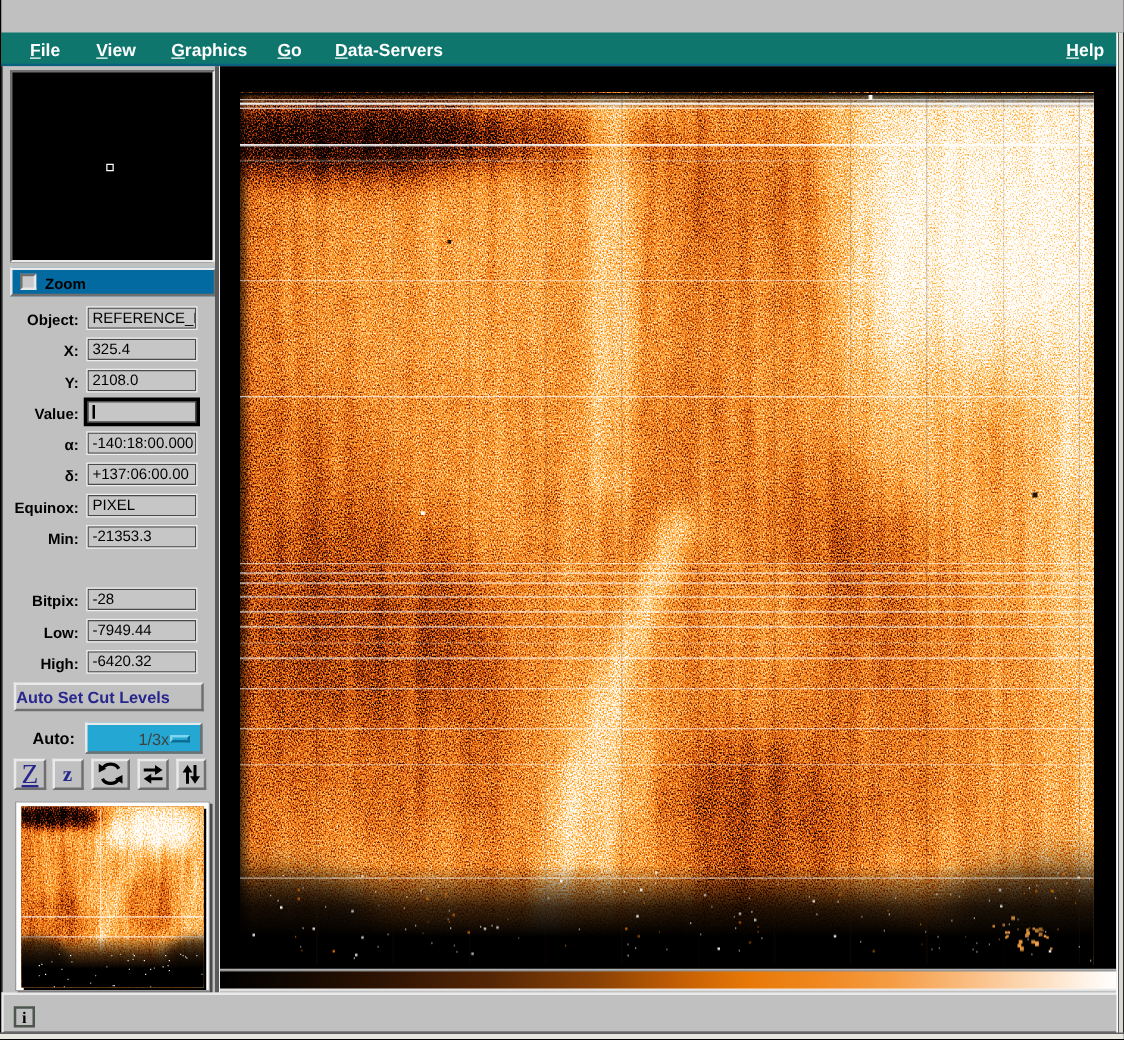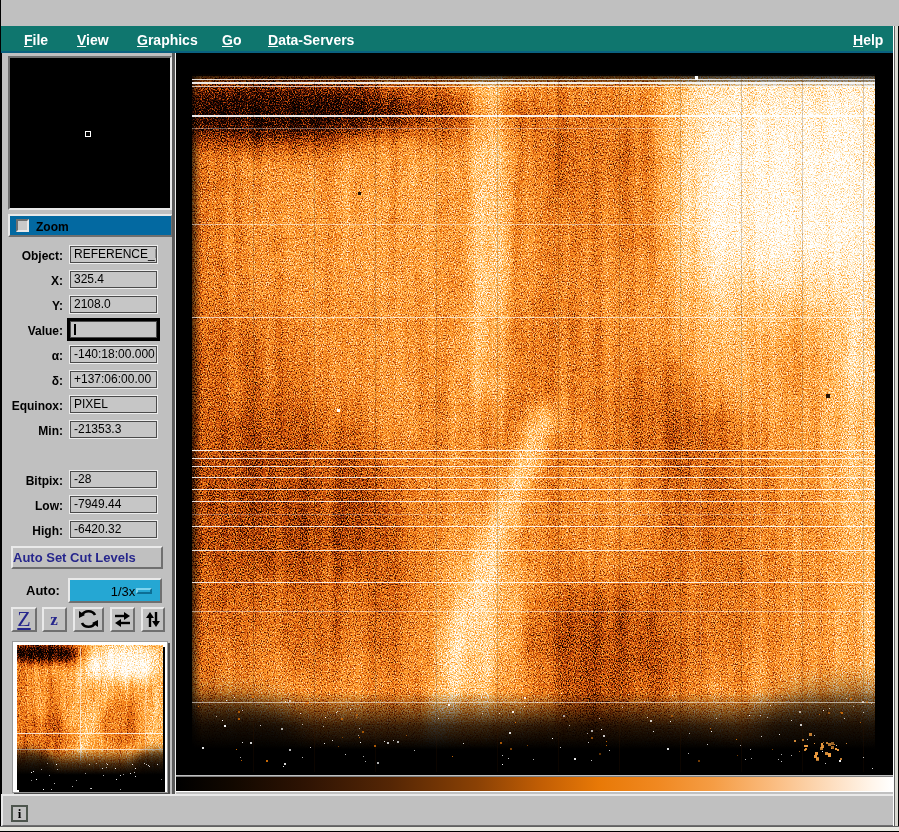--- a/index.html
+++ b/index.html
@@ -41,21 +41,21 @@
 .frow { position:absolute; left:0; width:171px; height:25px; }
 .flab { position:absolute; right:113px; top:3px; font-size:12px; font-weight:bold; color:#000; white-space:nowrap;}
 .fval { position:absolute; left:65px; top:0px; width:87px; height:17px; background:#c6c6c6;
   border:1px solid #4a4a4a; outline:1px solid #ededed; font-size:12px; color:#000; line-height:15px; padding-left:3px; white-space:nowrap; overflow:hidden;}
 .fvalfocus { outline:3px solid #000; }
 #cursor { display:inline-block; width:2px; height:11px; background:#000; vertical-align:-2px;}
 #autobtn { position:absolute; left:9px; top:493px; width:152px; height:23px; background:#c0c0c0; text-align:left;
   font-size:13px; font-weight:bold; color:#26268c; line-height:20px;}
 #scalelab { position:absolute; left:24px; top:530px; font-size:13px; font-weight:bold; }
 #scaledd { position:absolute; left:66px; top:525px; width:94px; height:25px; background:#25a7d3; }
-#scaledd span { position:absolute; left:0; top:4px; width:70px; text-align:center; color:#000000; font-size:13px;padding-left:36px;}
+#scaledd span { position:absolute; left:0; top:4px; width:70px; text-align:center; color:#404040; font-size:13px;padding-left:36px;}
 #scaledd i { position:absolute; right:8px; top:8px; width:16px; height:6px; background:#25a7d3;
   border-top:2px solid #7fd4ef; border-left:2px solid #7fd4ef; border-bottom:2px solid #0c6e94; border-right:2px solid #0c6e94;}
 .ibtn { position:absolute; top:554px; height:25px; background:#c0c0c0; }
 #thumbbox { position:absolute; left:10px; top:588px; width:156px; height:152px; background:#fff; border:1px solid #9a9a9a; box-shadow:2px 2px 0 #4a4a4a;}
 #thumb { position:absolute; left:4px; top:3px; width:146px; height:145px; background:#c2702a; overflow:hidden;}
 
 
 #imgarea { position:absolute; left:176px; top:53px; width:717px; height:722px; background:#000; }
 #panbevel { position:absolute; left:172px; top:53px; width:4px; height:745px; background:linear-gradient(to right,#5a5a5a 0px,#5a5a5a 3px,#f0f0ee 3px,#f0f0ee 4px); }
 #mainimg { position:absolute; left:16px; top:21px; width:683px; height:698px; background:#c2702a; overflow:hidden;}

